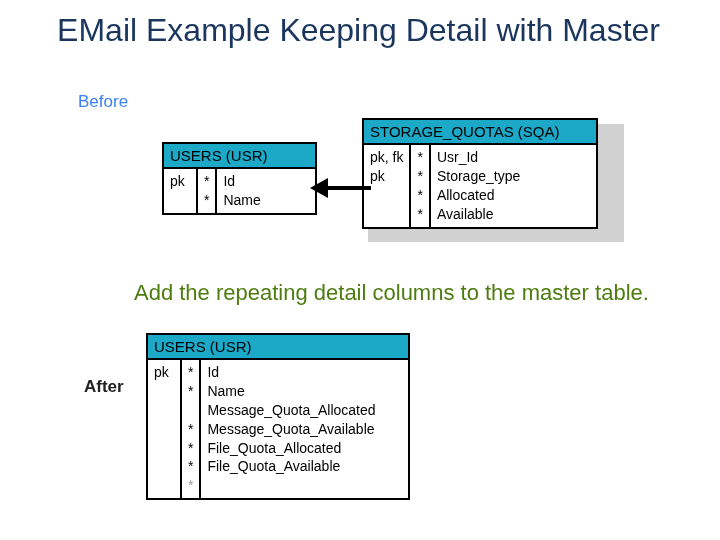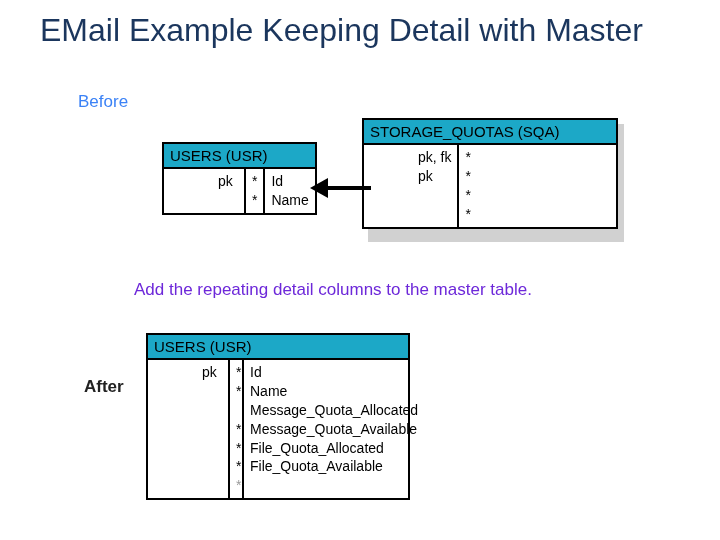--- a/index.html
+++ b/index.html
@@ -6,25 +6,25 @@
   body {
     margin: 0;
     width: 720px;
     height: 540px;
     background: #fff;
     font-family: "Segoe UI", Arial, sans-serif;
     position: relative;
     overflow: hidden;
   }
   .title {
-    text-align: left;
+    text-align: right;
     font-size: 32px;
     color: #1b365d;
     font-weight: 400;
-    padding: 12px 44px 0 40px;
+    padding: 12px 60px 0 40px;
     line-height: 1.15;
   }
   .label-before {
     position: absolute;
     left: 78px;
     top: 92px;
     font-size: 17px;
     color: #3b82f6;
   }
   .label-after {
@@ -32,56 +32,55 @@
     left: 84px;
     top: 377px;
     font-size: 17px;
     color: #222;
     font-weight: bold;
   }
   .midtext {
     position: absolute;
     left: 134px;
     top: 280px;
-    font-size: 17px;
-    color: #6d28d9;
+    font-size: 22px;
+    color: #4d7c0f;
   }
 
   
   .tbl {
     position: absolute;
     border: 2px solid #000;
     background: #fff;
   }
   .tbl .hdr {
     background: #1ca8c7;
     color: #000;
     font-size: 15px;
     padding: 3px 6px;
     border-bottom: 2px solid #000;
   }
   .tbl .body {
     display: flex;
-    margin-left: 48px;
   }
   .tbl .col {
     border-right: 2px solid #000;
     padding: 3px 6px;
     font-size: 14px;
     line-height: 1.35;
     white-space: pre;
   }
   .tbl .col:last-child { border-right: none; }
   .tbl .keycol { min-width: 34px; }
   .tbl .starcol { min-width: 14px; text-align: left; }
   .muted { color: #999; }
 
   
   #users-before { left: 162px; top: 142px; width: 155px; }
-  #sqa          { left: 362px; top: 118px; width: 256px; }
+  #sqa          { left: 362px; top: 118px; width: 236px; }
   #users-after  { left: 146px; top: 333px; width: 264px; }
 
   
   .arrow {
     position: absolute;
     left: 310px;
     top: 178px;
     width: 60px;
     height: 20px;
   }
@@ -131,20 +130,24 @@
 
 <div id="sqa" class="tbl">
   <div class="hdr">STORAGE_QUOTAS (SQA)</div>
   <div class="body">
     <div class="col keycol">pk, fk
 pk</div>
     <div class="col starcol">*
 *
 *
 *</div>
+    <div class="col">Usr_Id
+Storage_type
+Allocated
+Available</div>
   </div>
 </div>
 
 <div class="arrow">
   <div class="head"></div>
   <div class="tail"></div>
 </div>
 
 <div id="users-after" class="tbl">
   <div class="hdr">USERS (USR)</div>

